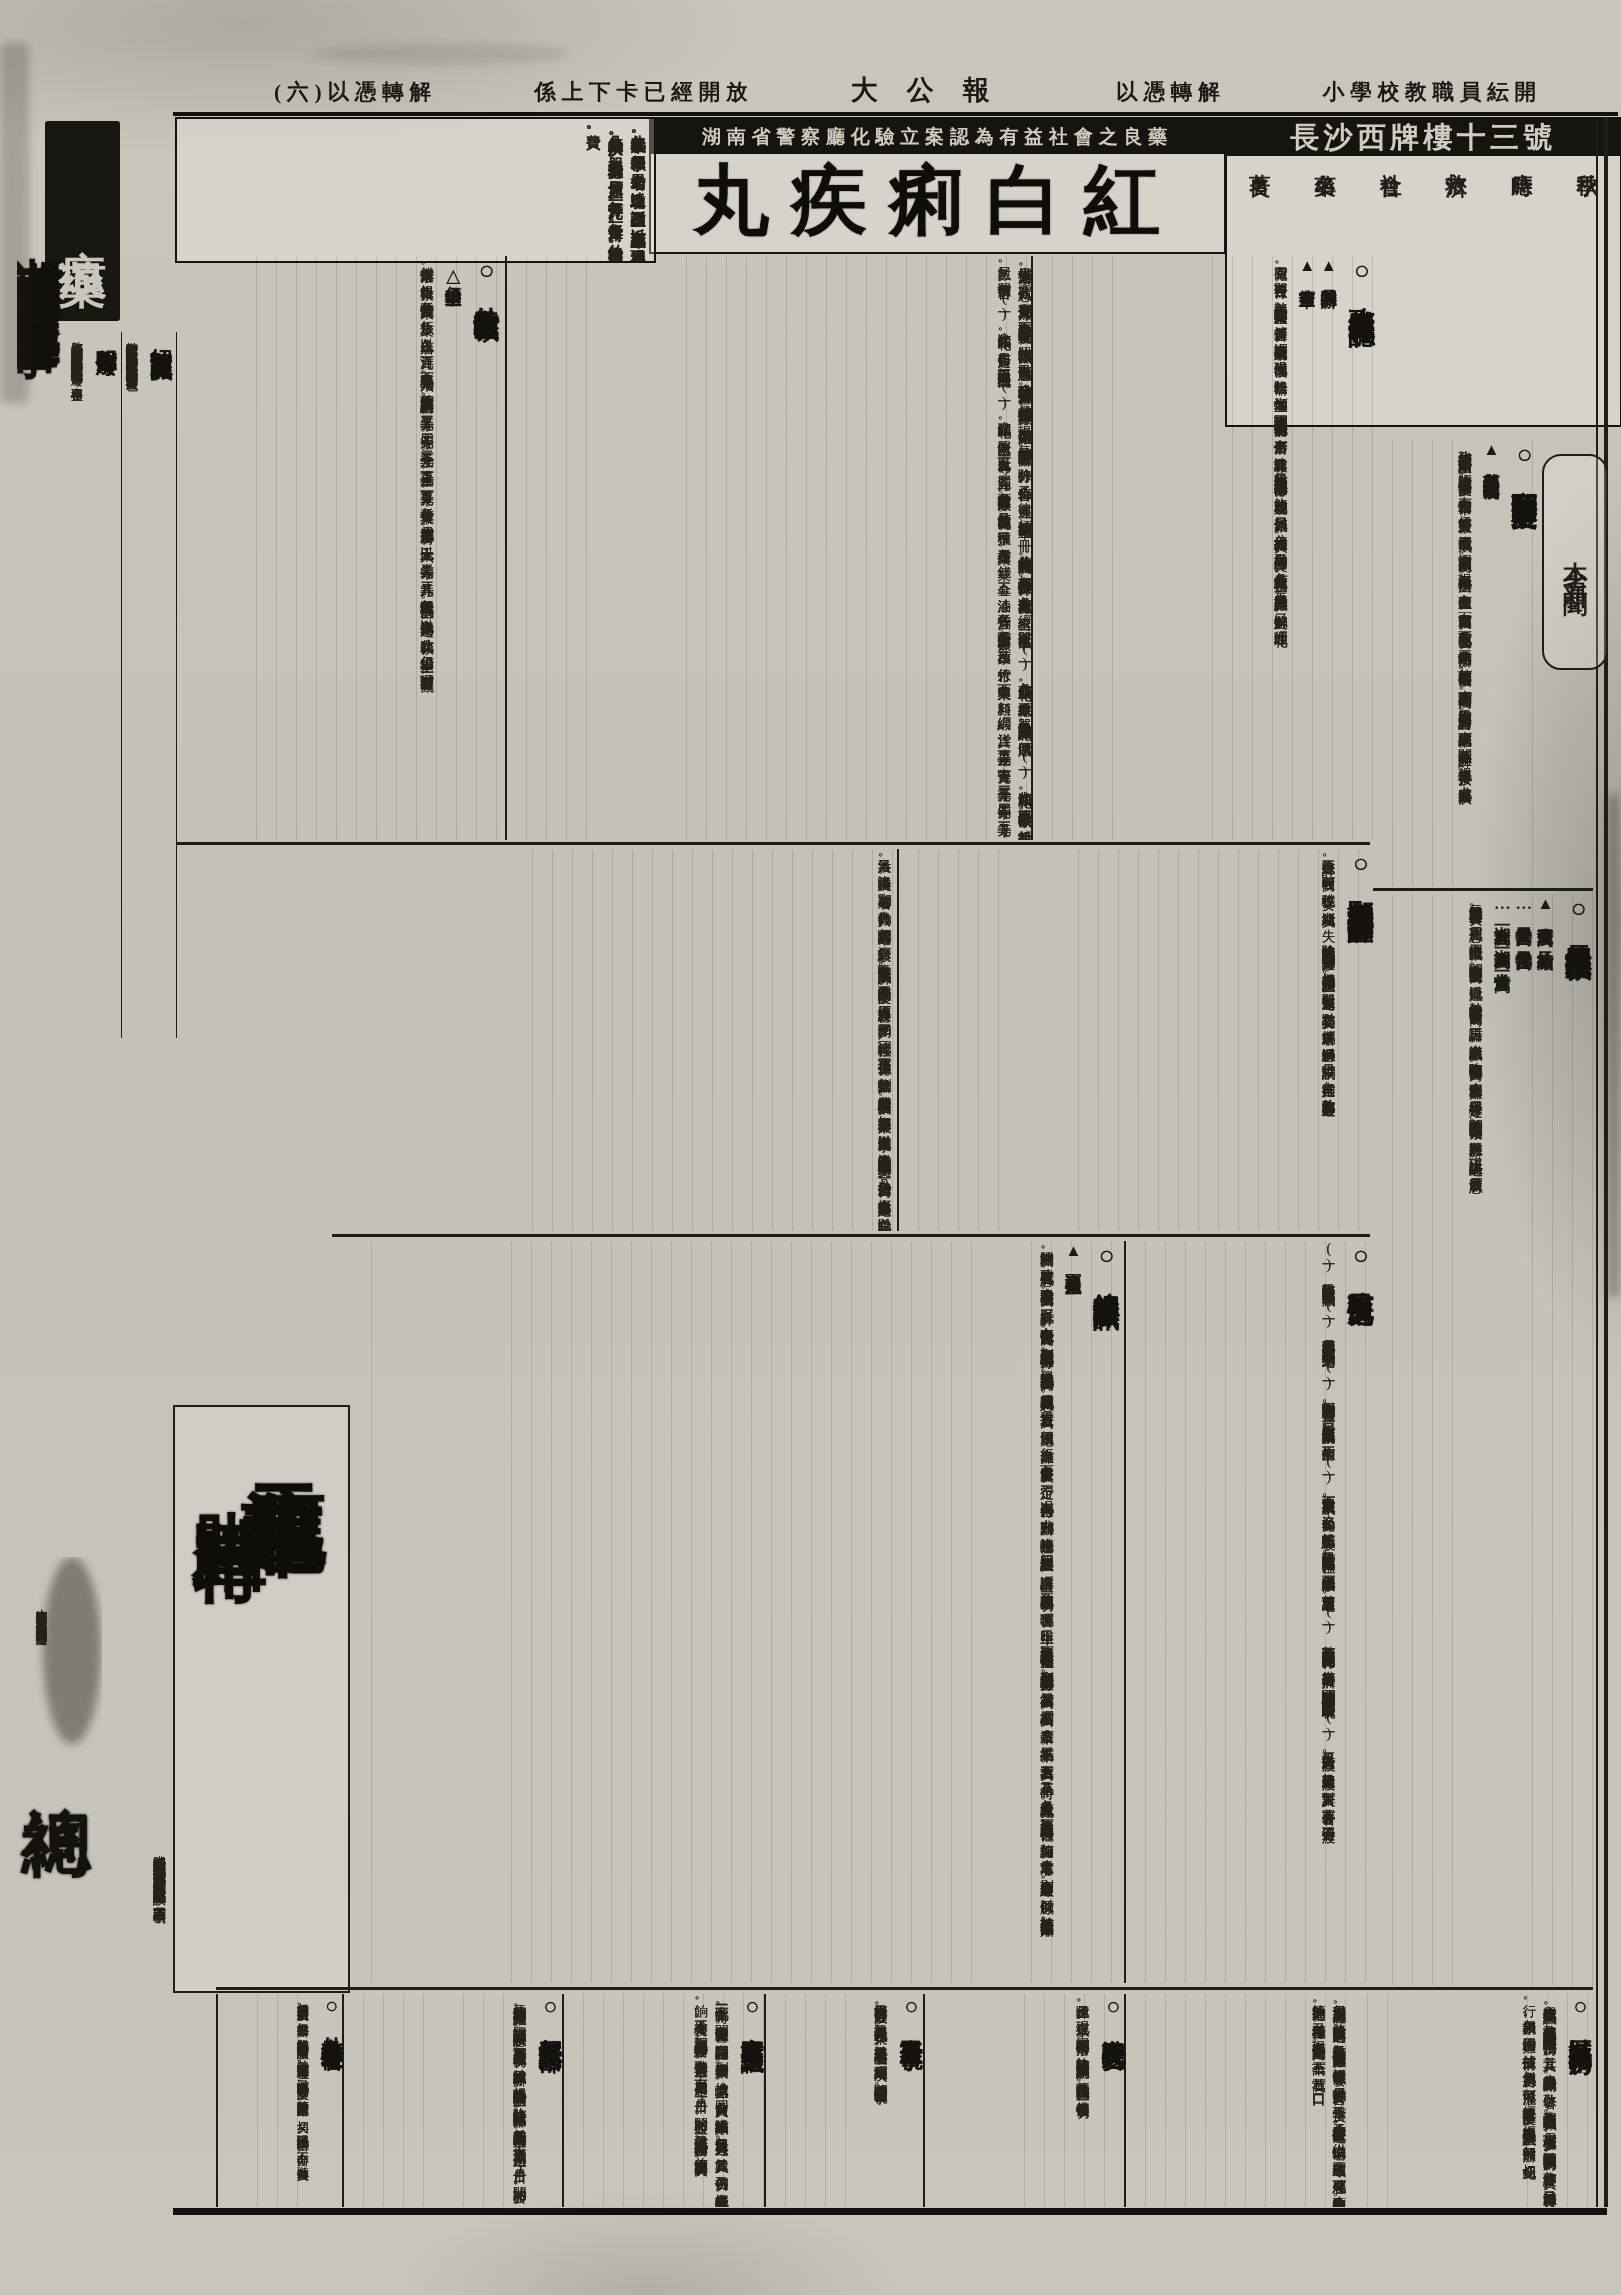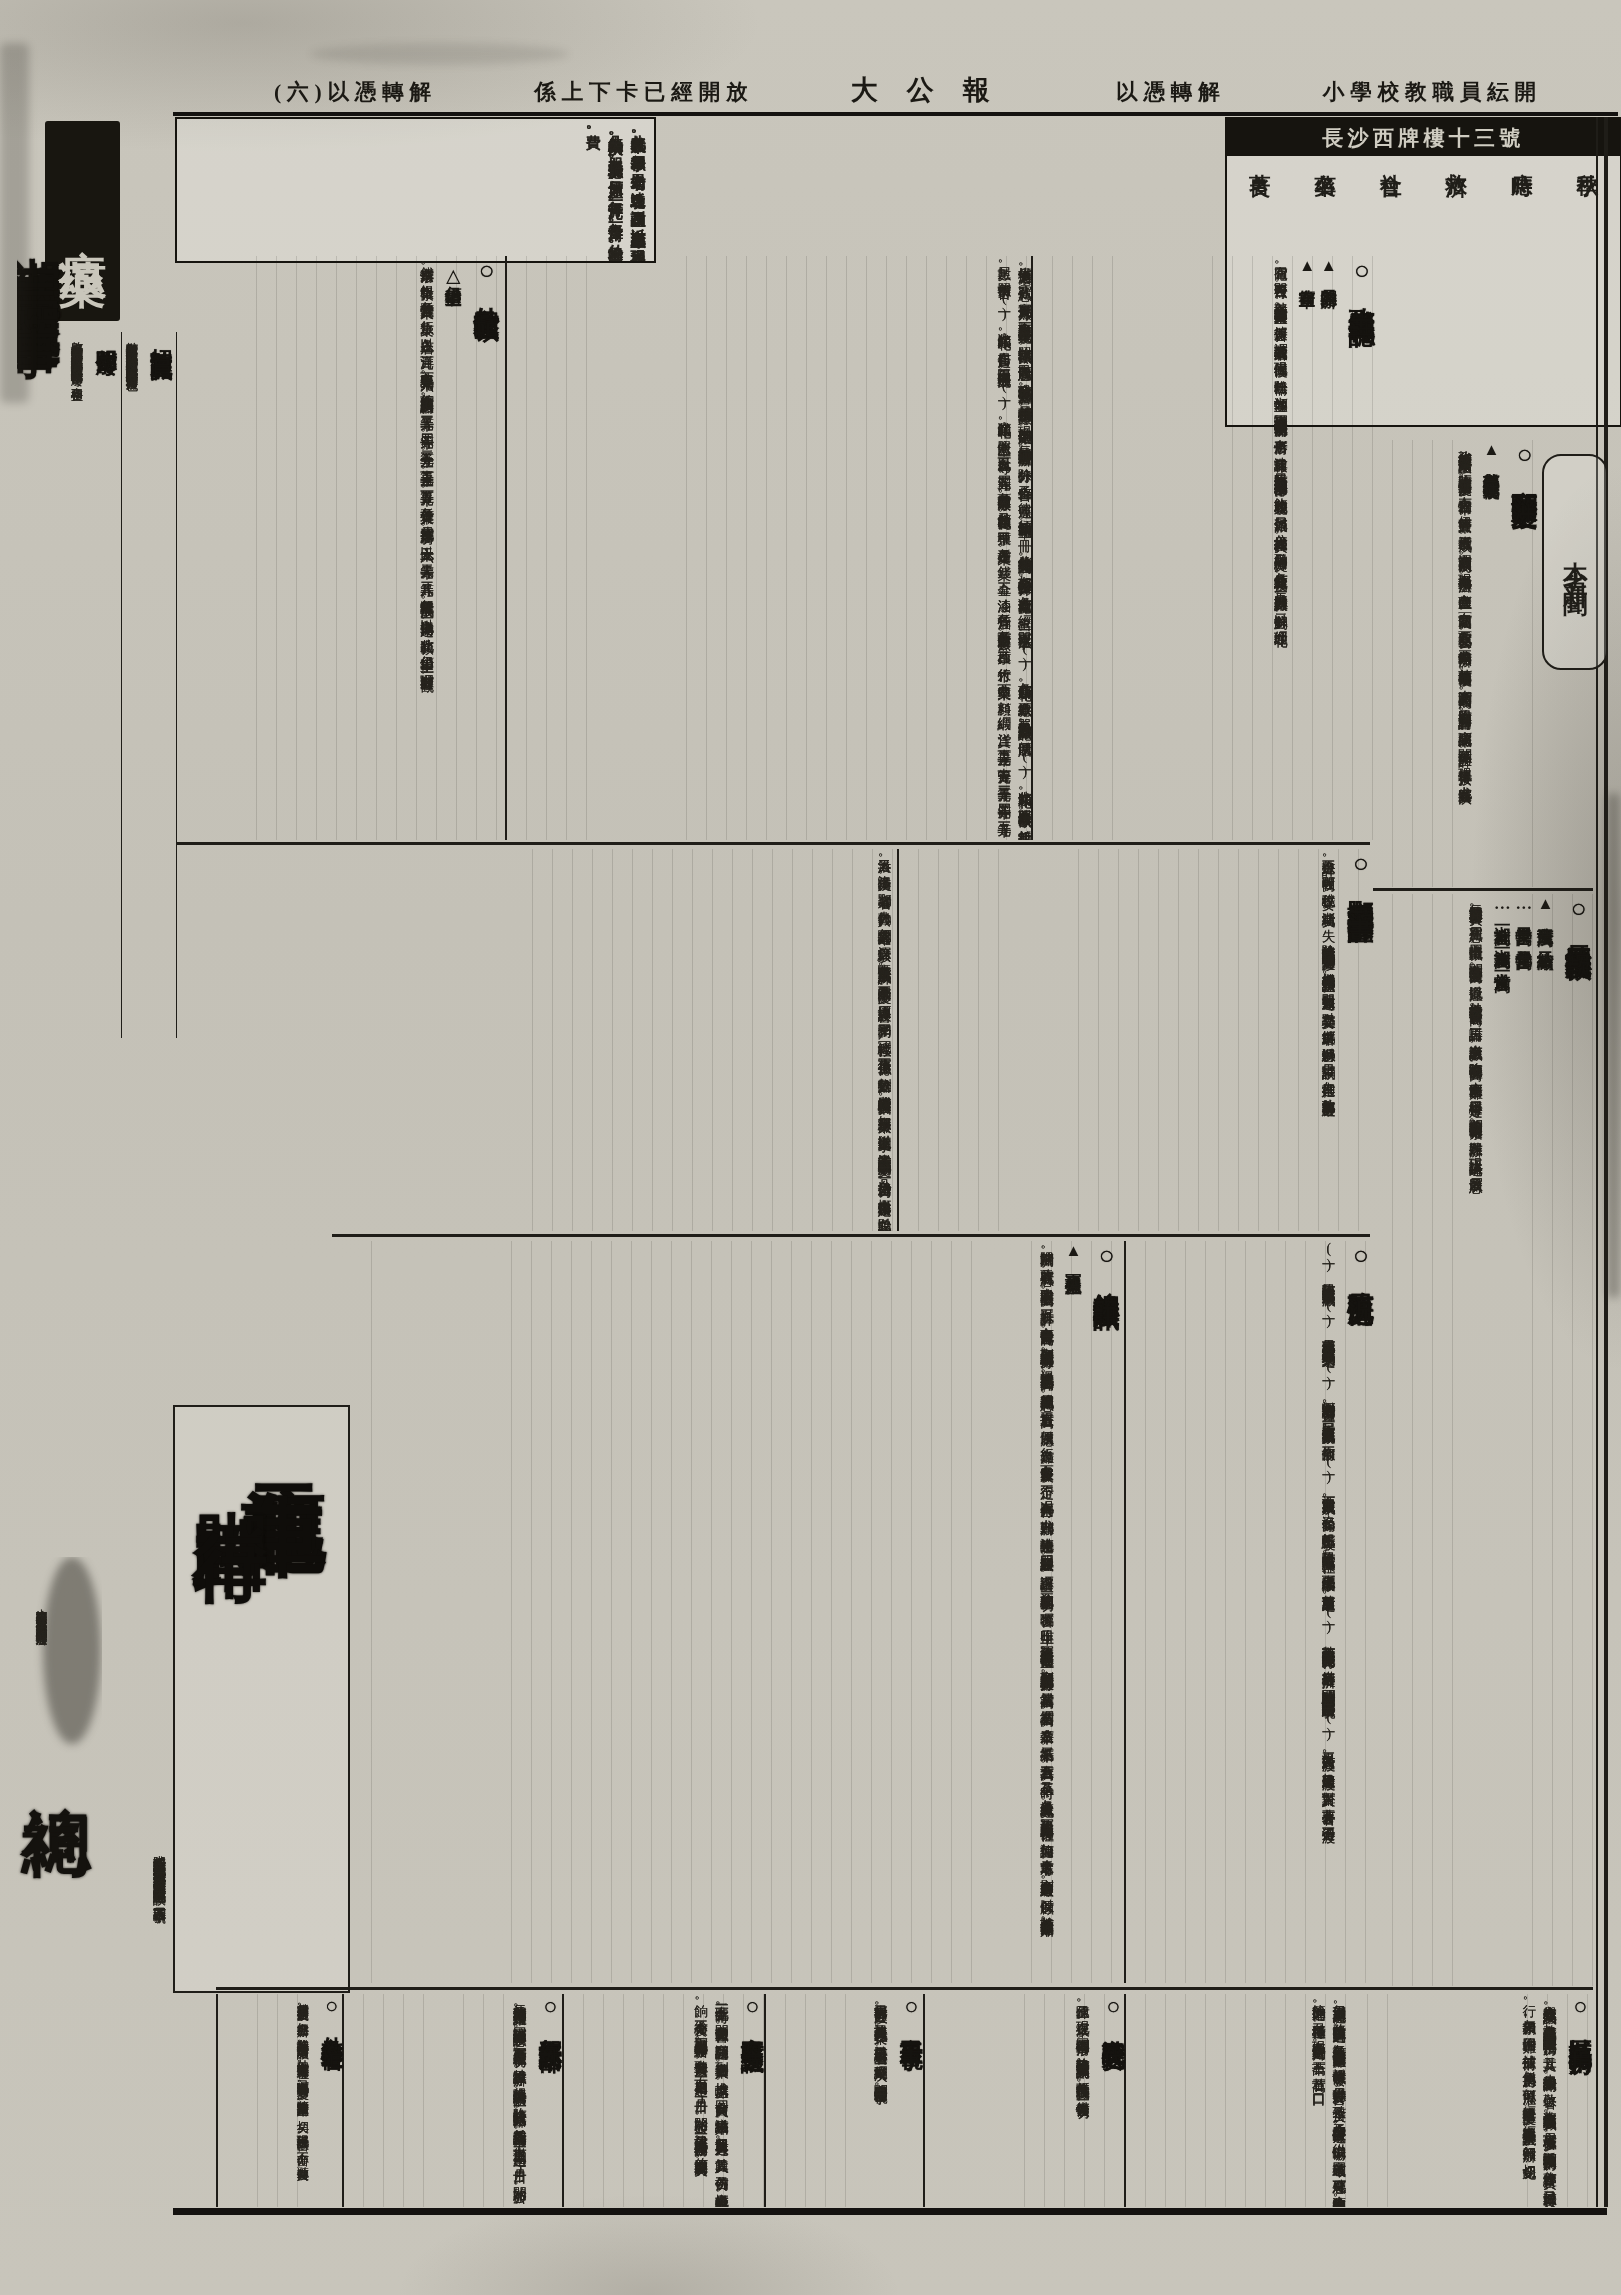--- a/index.html
+++ b/index.html
@@ -81,31 +81,37 @@
     <span style="font-size:27px;letter-spacing:29px;">大公報</span>
     <span class="gap"></span>
     <span>係上下卡已經開放</span>
     <span class="gap"></span>
     <span>以憑轉解</span>
     <span>(六)</span>
   </div>
   <div class="rule-h heavy" style="left:173px;top:112px;width:1445px;height:3.6px;"></div>
 
   <div class="abs ad-frame blk" style="left:1225px;top:117px;width:393px;height:306px;">
-    <div class="bar" style="height:37px;font-size:21px;">長沙西牌樓十三號</div>
+    <div class="bar" style="height:37px;font-size:29px;">長沙西牌樓十三號</div>
     <div class="phrases v" style="height:79px;writing-mode:horizontal-tb;">
       <span class="v">秋季</span>
       <span class="v">應時</span>
       <span class="v">救濟</span>
       <span class="v">社會</span>
       <span class="v">名藥</span>
       <span class="v">著良</span>
     </div>
   </div>
 
+  <div class="abs ad-frame blk" style="left:649px;top:117px;width:573px;height:133px;">
+    <div class="bar" style="height:35px;font-size:19px;letter-spacing:5.8px;">湖南省警察廳化驗立案認為有益社會之良藥</div>
+    <div class="bigname" style="height:94px;font-size:76px;">
+      <span style="letter-spacing:21.6px;direction:rtl;unicode-bidi:bidi-override;">紅白痢疾丸</span>
+    </div>
+  </div>
 
   <div class="abs ad-frame blk v body-txt" style="left:175px;top:117px;width:468px;height:133px;font-size:15px;font-weight:bold;padding:4.3px;">
     <span>此丸發行以來。每屆秋季。男女老幼。遠近馳名。謝函盈尺。近以惠顧者益眾。現屆秋令。凡患紅白痢疾。服之無不應驗。價目如左。每打洋一元。每盒洋一角。外埠函購。均加郵費。</span>
   </div>
 
   <div class="abs label-black v" style="left:45px;top:121px;width:75px;height:200px;font-size:48px;letter-spacing:10px;">
     <span>痕藥</span>
   </div>
 
   <div class="abs blk v" style="left:121px;top:332px;width:52px;height:706px;border-right:1.4px solid #1f1d18;padding-right:2.9px;">

